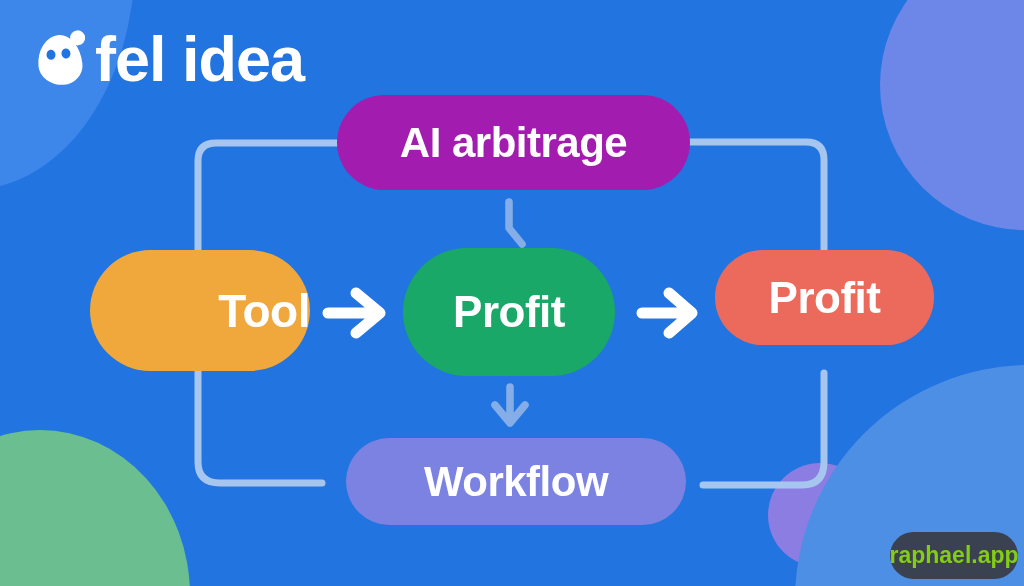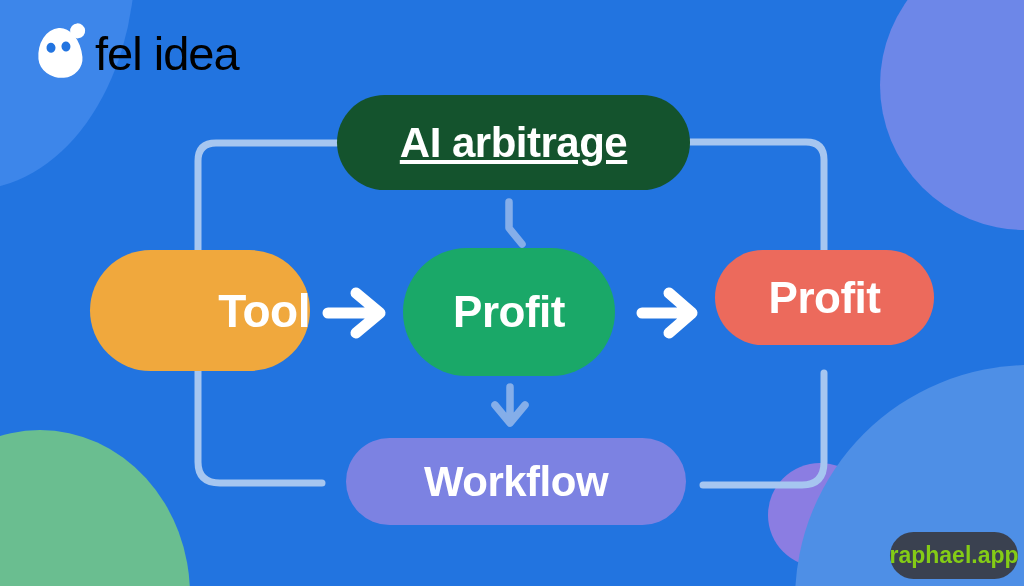--- a/index.html
+++ b/index.html
@@ -54,21 +54,21 @@
     content:""; position:absolute; right:-5px; top:-3px;
     width:15px; height:15px; background:#ffffff; border-radius:50%;
   }
   .ghost .eye {
     position:absolute; width:9px; height:10px; border-radius:50%;
     background:#2274e0; top:14px;
   }
   .ghost .eye-l { left:9px; }
   .ghost .eye-r { left:24px; }
   .logo-text {
-    color:#000000; font-size:47px; font-weight:normal; letter-spacing:-1px;
+    color:#ffffff; font-size:63px; font-weight:bold; letter-spacing:-1px;
     line-height:1;
   }
 
   
   .watermark {
     position:absolute; left:890px; top:532px; z-index:5;
     width:128px; height:47px; border-radius:24px;
     display:flex; align-items:center; justify-content:center;
     color:#84cc16; font-size:23px; font-weight:bold;
   }
@@ -88,21 +88,21 @@
     <path class="connector" d="M337,143 H216 Q198,143 198,161 V250"></path>
     <path class="connector" d="M198,371 V462 Q198,483 220,483 H322"></path>
     <path class="connector" d="M690,142 H806 Q824,142 824,160 V250"></path>
     <path class="connector" d="M824,373 V462 Q824,485 802,485 H703"></path>
     <path class="pale-arrow" d="M509,202 V228 L522,244"></path>
     <path class="pale-arrow" d="M510,387 V419 M495,405 L510,423 L525,405"></path>
     <path class="white-arrow" d="M328,313 H374 M356,293 L380,313 L356,333"></path>
     <path class="white-arrow" d="M642,313 H688 M669,293 L692,313 L669,333"></path>
   </svg>
 
-  <div class="pill pill-ai" style="background-color: #14532d; text-decoration: underline;">
+  <div class="pill pill-ai" style="background-color: #a21caf;">
     <span>AI arbitrage</span>
   </div>
   <div class="pill pill-tool" style="background-color: rgb(240, 168, 61);">
     <span>Tool</span>
   </div>
   <div class="pill pill-service" style="background-color: rgb(26, 168, 104);">
     <span>Profit</span>
   </div>
   <div class="pill pill-profit" style="background-color: rgb(236, 106, 92);">
     <span>Profit</span>

